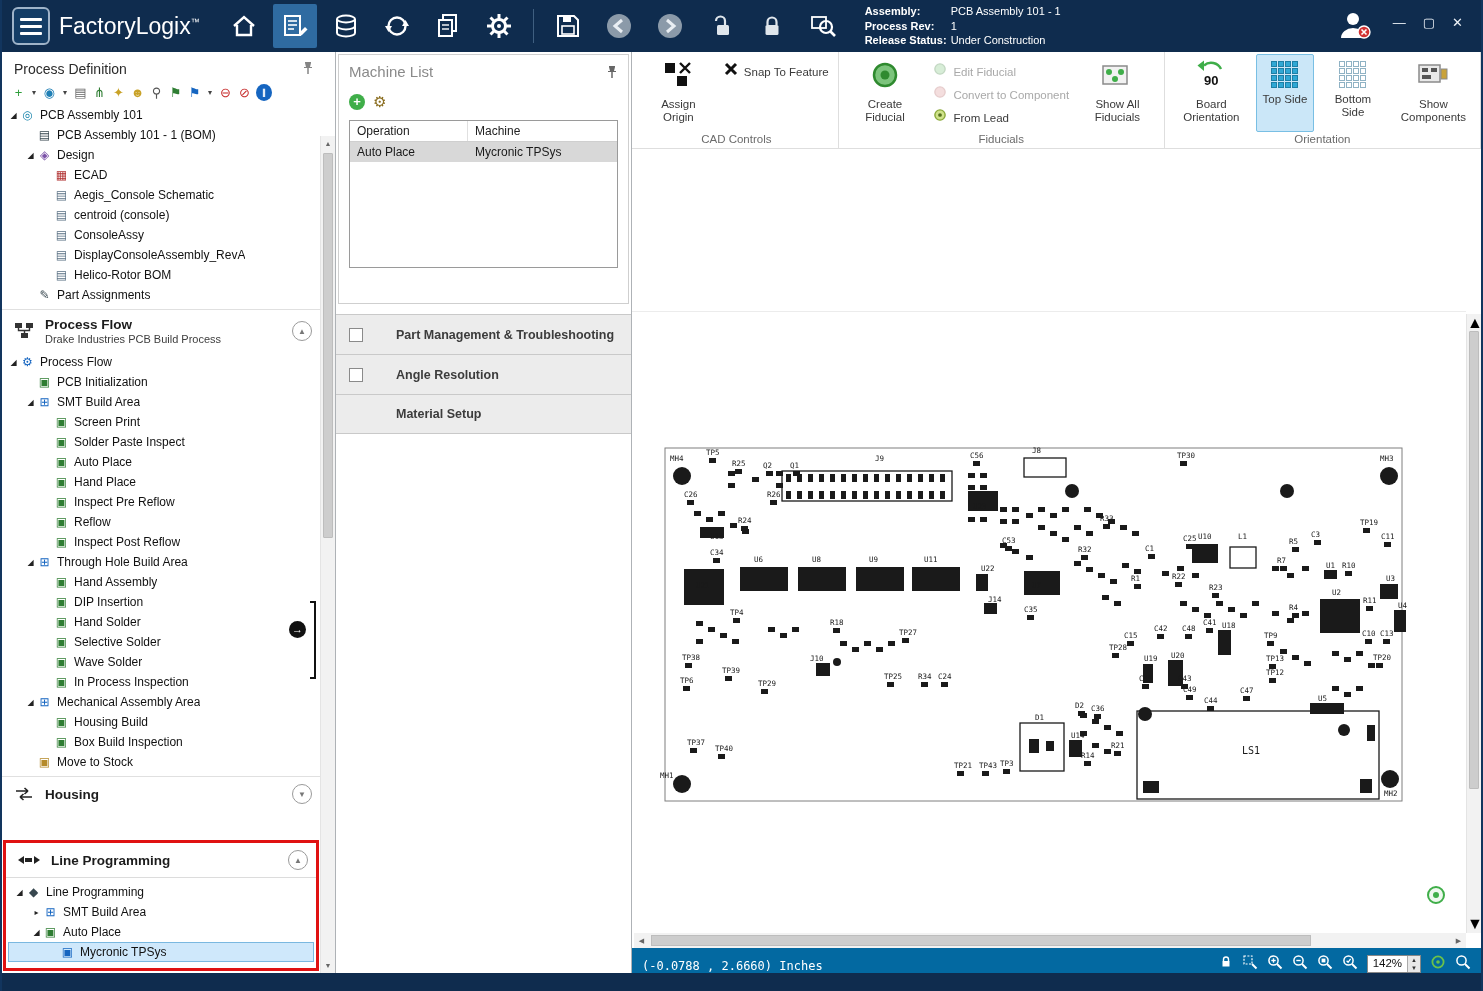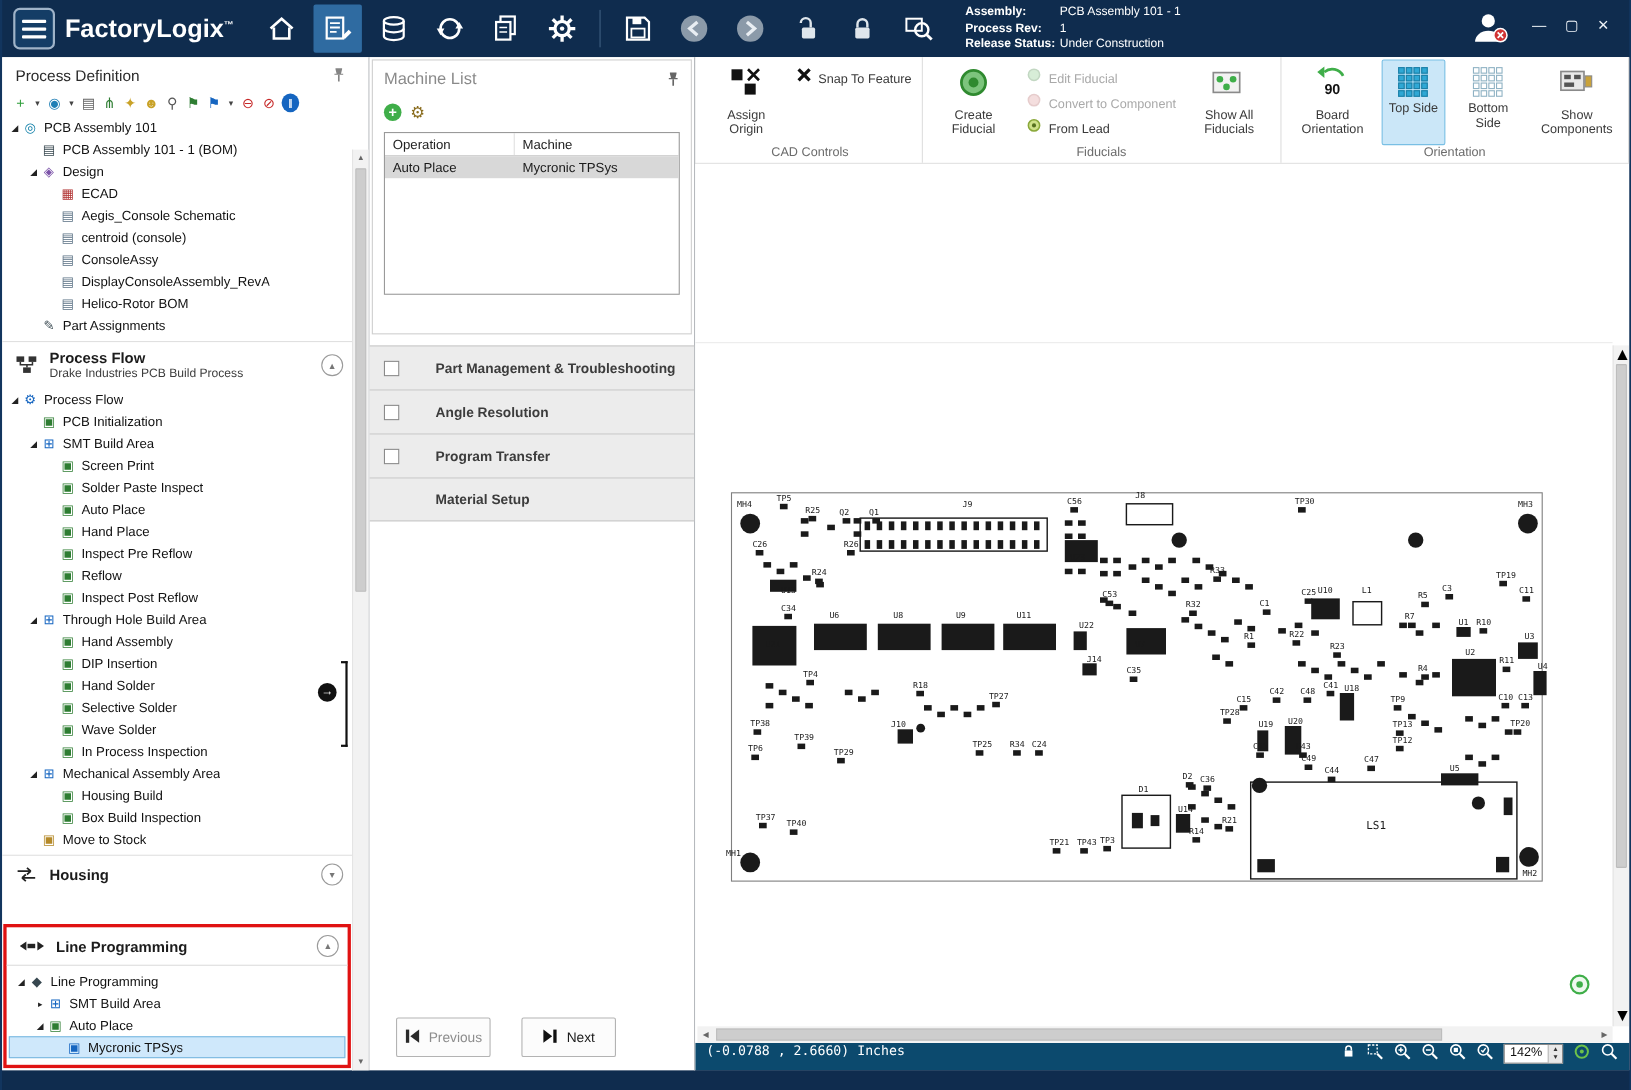--- a/index.html
+++ b/index.html
@@ -2,21 +2,21 @@
 <html><head>
 <meta charset="utf-8">
 <style>
 *{box-sizing:border-box;margin:0;padding:0}
 html,body{width:1483px;height:991px;overflow:hidden;font-family:"Liberation Sans",sans-serif}
 .window{width:1483px;height:991px;display:flex;flex-direction:column;background:#0f2c4e;border-left:2px solid #12355e;border-right:2px solid #12355e}
 
 .titlebar{height:52px;flex:none;display:flex;align-items:center;color:#fff;padding:0 8px}
 .logo{width:38px;height:38px;border:2px solid #9fb3c8;border-radius:6px;margin:0 9px 0 2px;display:flex;flex-direction:column;justify-content:center;gap:4px;padding:6px;background:#143d66;flex:none}
 .logo i{display:block;height:3px;background:#fff;border-radius:1px}
-.app-name{font-size:23px;font-weight:700;margin-right:22px;white-space:nowrap}
+.app-name{font-size:23px;font-weight:400;margin-right:22px;white-space:nowrap}
 .app-name sup{font-size:9px;vertical-align:super}
 .tb-icons{display:flex;align-items:center;gap:7px}
 .tb-btn{width:44px;height:44px;display:flex;align-items:center;justify-content:center;border-radius:2px}
 .tb-btn.active{background:#2f6ba1}
 .tb-sep{width:1px;height:34px;background:#3f5f80;margin:0 5px}
 .asm-info{margin-left:20px;font-size:11px;line-height:14.5px;white-space:nowrap}
 .asm-info b{display:inline-block;min-width:86px;font-weight:bold}
 .tb-right{margin-left:auto;display:flex;align-items:flex-start;gap:16px;padding-top:4px}
 .win-btns{display:flex;gap:17px;font-size:13px;color:#eef3f8;margin:6px 10px 0 6px}
 .win-btns span{cursor:default}
@@ -96,21 +96,21 @@
 .doc-area{flex:1;min-height:0;position:relative;background:#fff;overflow:hidden}
 .canvas-line{position:absolute;top:162px;left:0;right:15px;border-top:1px solid #ececec}
 .pcb-wrap{position:absolute;left:0;top:162px}
 .canvas-vscroll{position:absolute;top:165px;right:0;bottom:15px;width:15px;background:#f2f2f2;border-left:1px solid #e4e4e4}
 .canvas-hscroll{position:absolute;left:2px;right:15px;bottom:0;height:15px;background:#f2f2f2;display:flex;align-items:center}
 .canvas-hscroll .arr{width:15px;text-align:center;font-size:7px;color:#666}
 .hthumb{height:11px;background:#cdcdcd;border:1px solid #bdbdbd;flex:0 0 660px;margin-left:2px}
 .locate-btn{position:absolute;right:36px;bottom:44px;width:18px;height:18px;border-radius:50%;border:2px solid #3fae49;background:#eef8ee;display:flex;align-items:center;justify-content:center}
 .locate-btn::after{content:"";width:6px;height:6px;background:#3fae49;border-radius:50%}
 
-.statusbar{height:25px;flex:none;background:#0c4a6e;color:#fff;display:flex;align-items:flex-start;padding:0 10px;font-size:12px}
+.statusbar{height:25px;flex:none;background:#0369a1;color:#fff;display:flex;align-items:flex-end;padding:0 10px;font-size:12px}
 .sb-right{margin-left:auto;display:flex;align-items:center;gap:9px}
 .zoom-box{background:#fff;color:#111;display:flex;align-items:stretch;height:18px;border:1px solid #888}
 .zoom-val{padding:1px 5px;font-size:11.5px;min-width:36px}
 .zoom-stepper{display:flex;flex-direction:column;border-left:1px solid #aaa}
 .zoom-stepper span{font-size:6px;line-height:8px;padding:0 3px;color:#333;background:#e8e8e8;text-align:center}
 .bottom-frame{height:18px;flex:none;background:#0f2c4e}
 .mono{font-family:"DejaVu Sans Mono",monospace}
 </style>
 </head>
 <body>
@@ -524,44 +524,24 @@
       <div class="ml-sections">
           <div class="ml-section">
             <span class="checkbox"></span>
             <span class="ml-section-label">Part Management &amp; Troubleshooting</span>
           </div>
           <div class="ml-section">
             <span class="checkbox"></span>
             <span class="ml-section-label">Angle Resolution</span>
           </div>
           <div class="ml-section">
-            <span class="checkbox"></span>
-            <span class="ml-section-label">Program Transfer</span>
-          </div>
-          <div class="ml-section">
             <span class="checkbox-spacer"></span>
             <span class="ml-section-label">Material Setup</span>
           </div>
         </div>
-      <div class="ml-nav">
-        <div class="nav-btn prev">
-          <span><svg width="14" height="14" viewBox="0 0 14 14">
-                <rect x="1" y="1" width="3" height="12" fill="#2a2a2a"></rect>
-                <polygon points="13,1 13,13 5,7" fill="#2a2a2a"></polygon>
-              </svg></span>
-          <span>Previous</span>
-        </div>
-        <div class="nav-btn next">
-          <span><svg width="14" height="14" viewBox="0 0 14 14">
-                <polygon points="1,1 1,13 9,7" fill="#111"></polygon>
-                <rect x="10" y="1" width="3" height="12" fill="#111"></rect>
-              </svg></span>
-          <span>Next</span>
-        </div>
-      </div>
     </div>
 
     <div class="right-panel">
 
       <div class="ribbon">
 
         <div class="rgroup">
           <div class="rgroup-content">
             <div class="rbtn">
               <span><svg width="30" height="30" viewBox="0 0 30 30">

